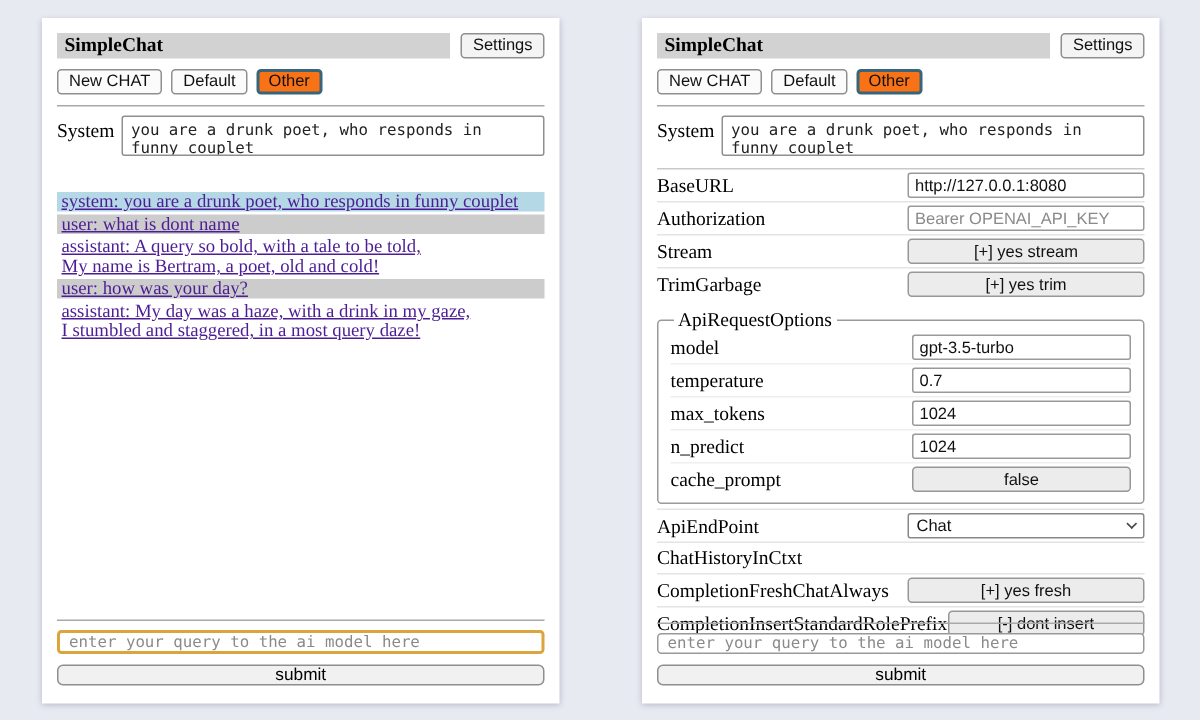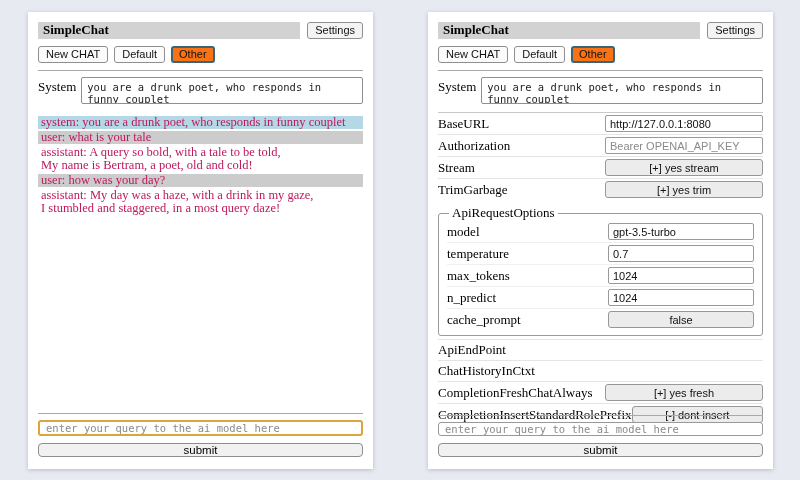--- a/index.html
+++ b/index.html
@@ -62,21 +62,21 @@
     font-family: "DejaVu Sans Mono", monospace;
     font-size: 10.5px;
     border: 1px solid #8f8f8f;
     border-radius: 2px;
     padding: 3px 5px;
     color: #222;
     overflow: hidden;
   }
 
   
-  .messages { margin-top: 12px; font-size: 12.5px; color: #be185d; }
+  .messages { margin-top: 24px; font-size: 12.5px; color: #4c1d95; text-decoration: underline; }
   .msg { padding: 0 3px; margin-bottom: 2px; line-height: 13px; }
   .msg.system    { background: #b5d8e6; }
   .msg.user      { background: #cccccc; }
   .msg.assistant { background: #ffffff; }
   .msg .line { display: block; }
 
   
   .settings { margin-top: 8px; font-size: 13px; border-top: 1px solid #c9c9c9; }
   .srow {
     display: flex;
@@ -184,21 +184,21 @@
 
   <hr class="sep">
 
   <div class="system-row">
     <span class="lbl">System</span>
     <textarea spellcheck="false" style="">you are a drunk poet, who responds in funny couplet</textarea>
   </div>
 
   <div class="messages">
     <div class="msg system">system: you are a drunk poet, who responds in funny couplet</div>
-    <div class="msg user">user: what is your tale</div>
+    <div class="msg user">user: what is dont name</div>
     <div class="msg assistant">
       <span class="line">assistant: A query so bold, with a tale to be told,</span>
       <span class="line">My name is Bertram, a poet, old and cold!</span>
     </div>
     <div class="msg user">user: how was your day?</div>
     <div class="msg assistant">
       <span class="line">assistant: My day was a haze, with a drink in my gaze,</span>
       <span class="line">I stumbled and staggered, in a most query daze!</span>
     </div>
   </div>
@@ -296,20 +296,26 @@
       <div class="srow">
         <span>cache_prompt</span>
         <span class="control">
             <button class="setting-toggle">false</button>
           </span>
       </div>
     </fieldset>
 
     <div class="srow">
       <span>ApiEndPoint</span>
+      <span class="control">
+        <span class="fake-select">
+          <span>Chat</span>
+          <span class="chev"></span>
+        </span>
+      </span>
     </div>
 
     <div class="srow">
       <span>ChatHistoryInCtxt</span>
     </div>
 
     <div class="srow">
       <span>CompletionFreshChatAlways</span>
       <span class="control">
           <button class="setting-toggle">[+] yes fresh</button>

